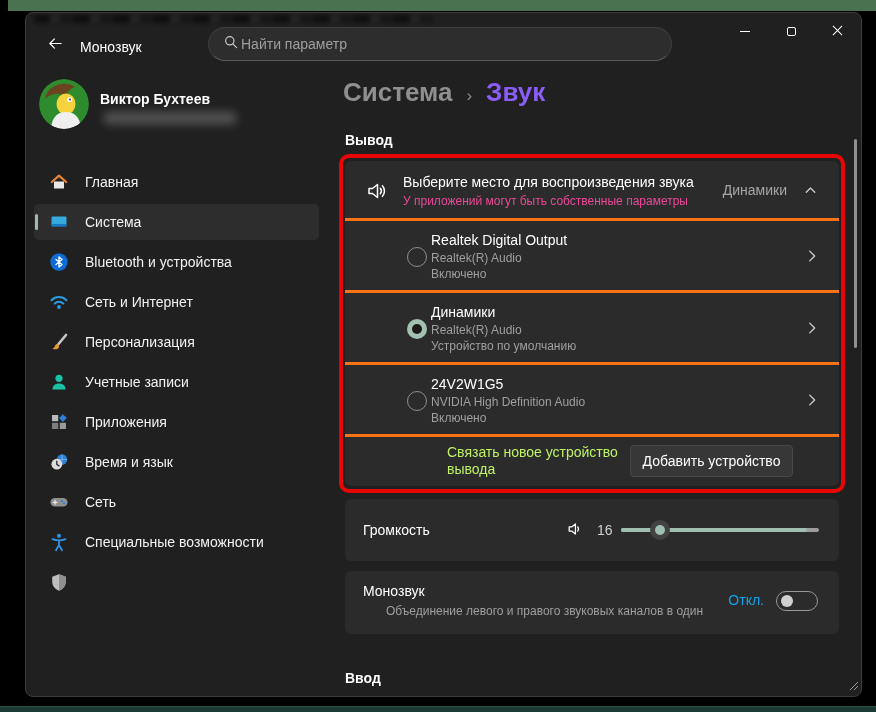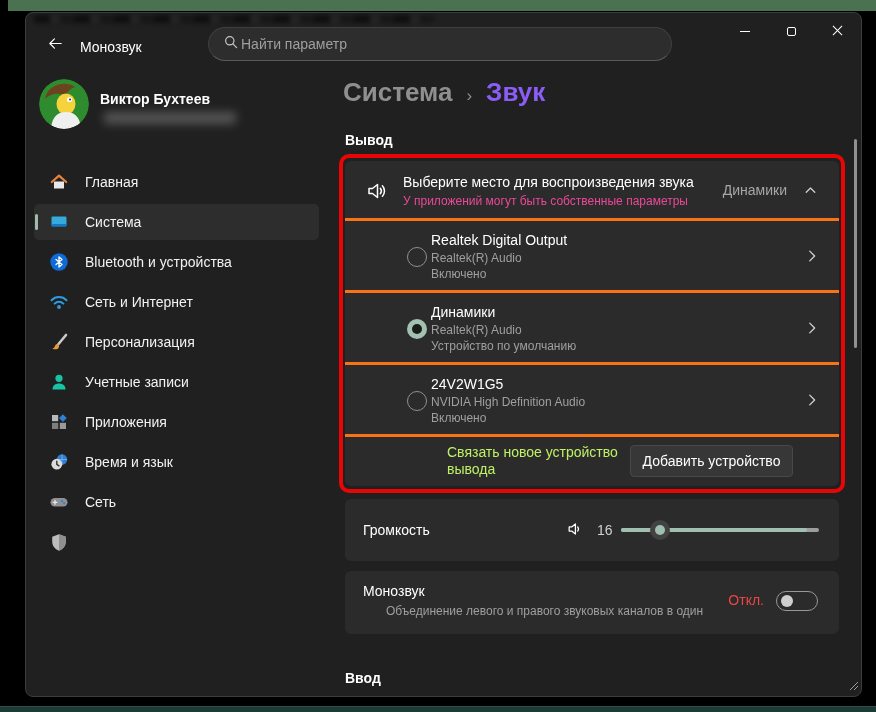--- a/index.html
+++ b/index.html
@@ -114,21 +114,21 @@
   .slider-track { position:absolute; left:0; top:8px; width:100%; height:4px; border-radius:2px; background:#9d9d9d; }
   .slider-fill { position:absolute; left:0; top:8px; height:4px; border-radius:2px; background:#9fc0b0; }
   .slider-thumb {
     position:absolute; top:10px; width:20px; height:20px; border-radius:50%;
     background:#424242; transform:translate(-50%,-50%); cursor:grab;
   }
   .slider-thumb::after { content:""; position:absolute; left:5px; top:5px; width:10px; height:10px; border-radius:50%; background:#9fc0b0; }
 
   .mono-title { position:absolute; left:18px; top:12px; font-size:14px; color:#fff; }
   .mono-sub { position:absolute; left:18px; top:33px; font-size:12px; color:#9f9f9f;margin-left:23px; }
-  .mono-state { position:absolute; right:75px; top:21px; font-size:14px; color:#ef4444; }
+  .mono-state { position:absolute; right:75px; top:21px; font-size:14px; color:#0ea5e9; }
   .toggle {
     position:absolute; right:21px; top:20px; width:42px; height:20px;
     border:1px solid #989898; border-radius:10px; background:transparent; cursor:pointer;
   }
   .toggle-knob { position:absolute; left:4px; top:3px; width:12px; height:12px; border-radius:50%; background:#cfcfcf; }
 
   .resize-grip { position:absolute; right:2px; bottom:1px; }
 </style>
 </head>
 <body>
@@ -278,20 +278,29 @@
             <path d="M6 8.4 V12.2 M4.1 10.3 H7.9" stroke="#e8e8e8" stroke-width="1.3" stroke-linecap="round"></path>
             <circle cx="13" cy="9.2" r="1.1" fill="#2f7fd4"></circle>
             <circle cx="15.1" cy="11.3" r="1.1" fill="#2f7fd4"></circle>
           </svg>
       </span>
       <span class="label">Сеть</span>
     </div>
     <div class="nav-item">
       <span class="nav-icon">
         <svg width="20" height="20" viewBox="0 0 20 20">
+            <circle cx="10" cy="3.8" r="2.1" fill="#2e8fe0"></circle>
+            <path d="M3.5 7.2 C7 8.8 13 8.8 16.5 7.2 M10 9.6 V13 M10 13 L7 18.2 M10 13 L13 18.2" stroke="#2e8fe0" stroke-width="1.9" fill="none" stroke-linecap="round" stroke-linejoin="round"></path>
+          </svg>
+      </span>
+      <span class="label">Специальные возможности</span>
+    </div>
+    <div class="nav-item">
+      <span class="nav-icon">
+        <svg width="20" height="20" viewBox="0 0 20 20">
             <path d="M10 2.2 L16.8 4.8 V9.5 C16.8 13.9 14.2 17 10 18.8 C5.8 17 3.2 13.9 3.2 9.5 V4.8 Z" fill="#bdbdbd"></path>
             <path d="M10 2.2 L16.8 4.8 V9.5 C16.8 13.9 14.2 17 10 18.8 Z" fill="#8f8f8f"></path>
           </svg>
       </span>
     </div>
   </nav>
 
   <div class="breadcrumb">
     <span class="crumb-parent">Система</span>
     <span class="crumb-sep">›</span>

